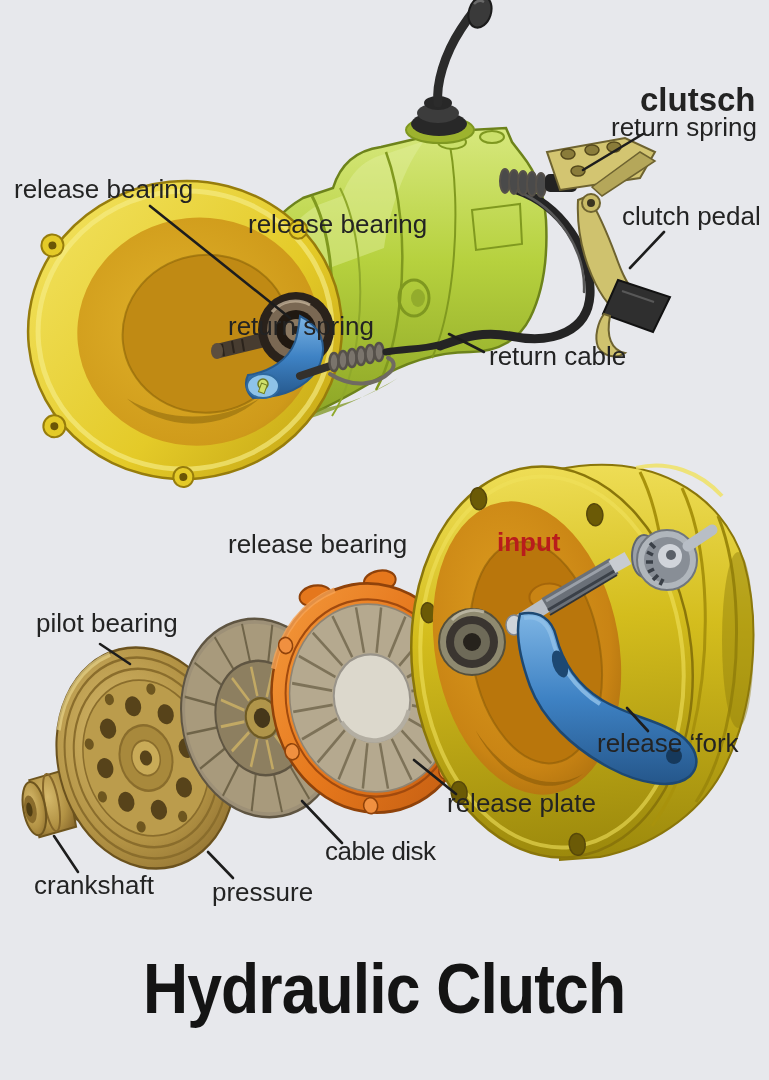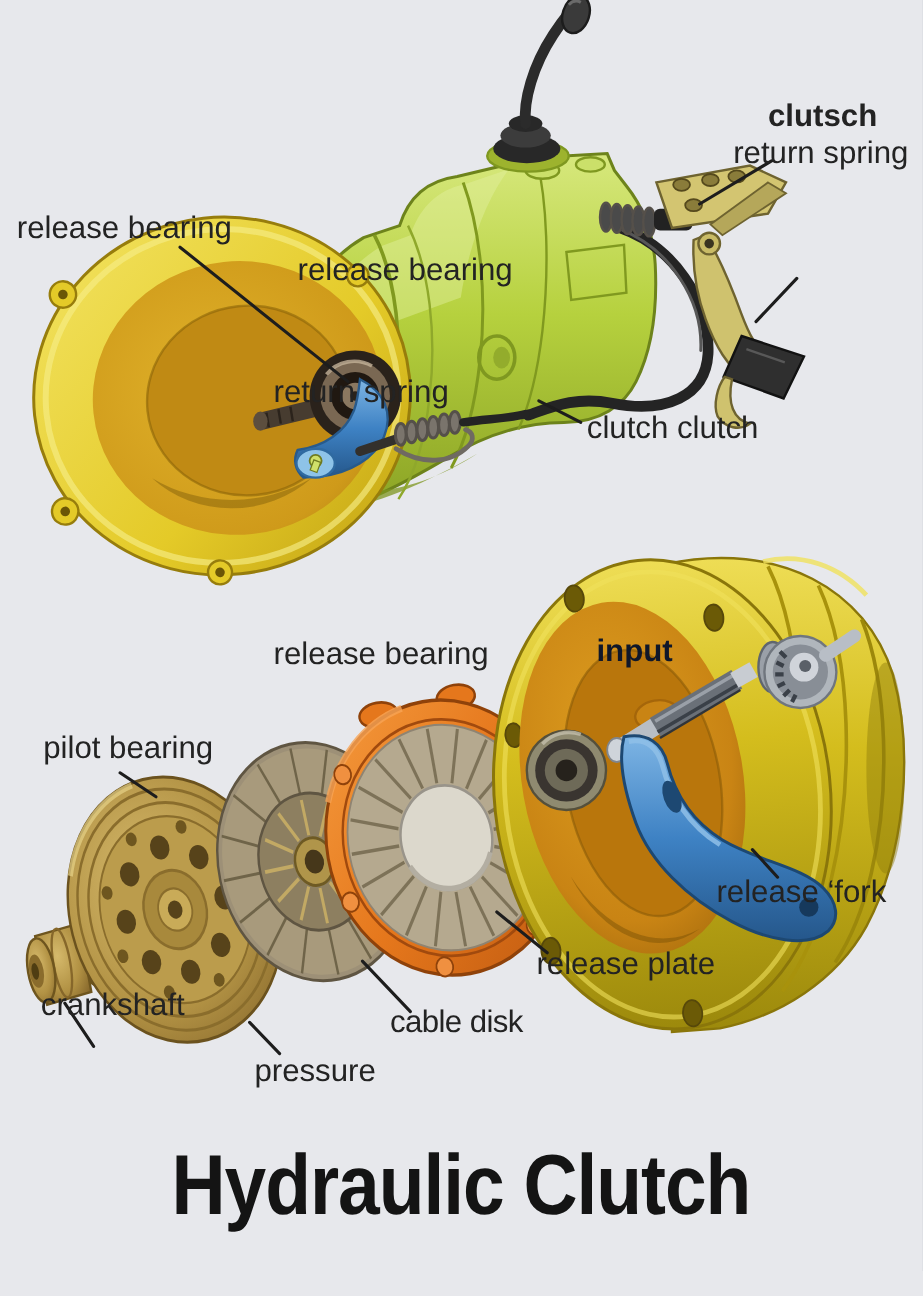--- a/index.html
+++ b/index.html
@@ -7,22 +7,22 @@
     position:relative;width:769px;height:1080px;margin:0 auto;
     background:#e7e8ec;overflow:hidden;
     font-family:"Liberation Sans",sans-serif;
   }
   .art{position:absolute;left:0;top:0;width:769px;height:1080px;display:block;}
   .lbl{
     position:absolute;color:#232323;font-weight:400;
     font-size:26px;line-height:1.05;white-space:nowrap;
     font-family:"Liberation Sans",sans-serif;
   }
-  .lbl.big{font-size:26px;font-weight:600;}
-  .lbl.white{color:#0f172a;font-weight:600;}
+  .lbl.big{font-size:33px;font-weight:600;}
+  .lbl.white{color:#b91c1c;font-weight:600;}
   .title-wrap{
     position:absolute;left:0;top:948px;width:769px;
     display:flex;justify-content:center;
   }
   .title{
     font-size:71px;font-weight:bold;color:#141414;letter-spacing:-1px;
     transform:scaleX(.88);transform-origin:center;
     font-family:"Liberation Sans",sans-serif;white-space:nowrap;
   }
 </style>
@@ -387,29 +387,30 @@
     <line x1="342" y1="843" x2="302" y2="801"></line>
     <line x1="78" y1="872" x2="54" y2="836"></line>
     <line x1="233" y1="878" x2="208" y2="852"></line>
   </g>
 </svg>
 
 <div class="lbl big" style="left:640px;top:83px;">clutsch</div>
 <div class="lbl" style="left:611px;top:114px;">return spring</div>
 <div class="lbl" style="left:14px;top:176px;">release bearing</div>
 <div class="lbl" style="left:248px;top:211px;">release bearing</div>
+<div class="lbl" style="left:622px;top:203px;">clutch pedal</div>
 <div class="lbl" style="left:228px;top:313px;">return spring</div>
-<div class="lbl" style="left:489px;top:343px;">clutch clutch</div>
+<div class="lbl" style="left:489px;top:343px;">return cable</div>
 
 <div class="lbl" style="left:228px;top:531px;">release bearing</div>
 <div class="lbl white" style="left:497px;top:529px;">input</div>
 <div class="lbl" style="left:597px;top:730px;">release ‘fork</div>
 <div class="lbl" style="left:36px;top:610px;">pilot bearing</div>
 <div class="lbl" style="left:447px;top:790px;">release plate</div>
 <div class="lbl" style="left:325px;top:838px;letter-spacing:-.5px;">cable disk</div>
-<div class="lbl" style="left:34px;top:824px;">crankshaft</div>
+<div class="lbl" style="left:34px;top:872px;">crankshaft</div>
 <div class="lbl" style="left:212px;top:879px;">pressure</div>
 
 <div class="title-wrap">
   <div class="title">Hydraulic Clutch</div>
 </div>
 
 </div>
 
 </body></html>

